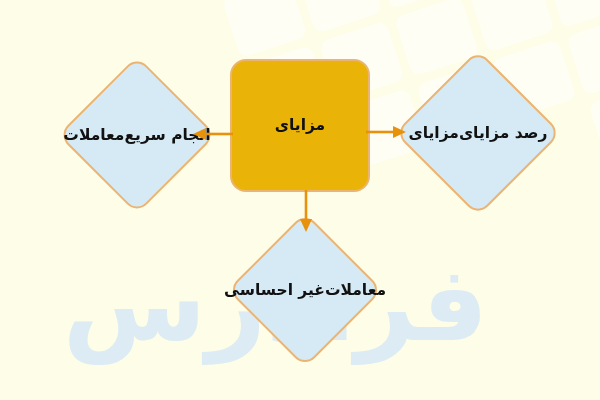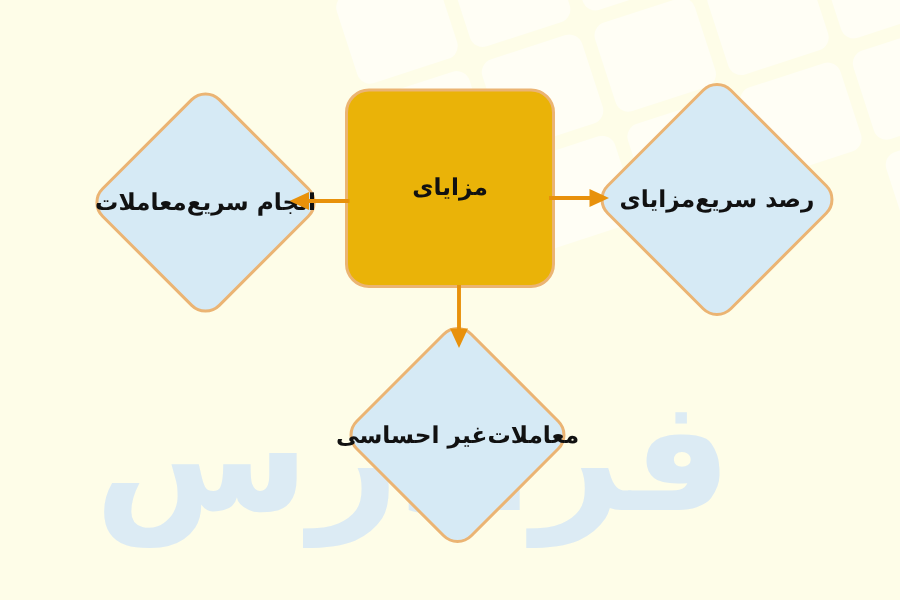--- a/index.html
+++ b/index.html
@@ -174,21 +174,21 @@
   <div class="wm-word">فرادرس</div>
 
   <div class="diamond" id="dia-left"></div>
   <div class="diamond-label" id="lbl-left">
     <div class="line">انجام سریع</div>
     <div class="line">معاملات</div>
   </div>
 
   <div class="diamond" id="dia-right"></div>
   <div class="diamond-label" id="lbl-right">
-    <div class="line">رصد سریع</div>
+    <div class="line">رصد مزایای</div>
     <div class="line">مزایای</div>
   </div>
 
   <div class="diamond" id="dia-bottom"></div>
   <div class="diamond-label" id="lbl-bottom">
     <div class="line">معاملات</div>
     <div class="line">غیر احساسی</div>
   </div>
 
   <div class="center-node">

